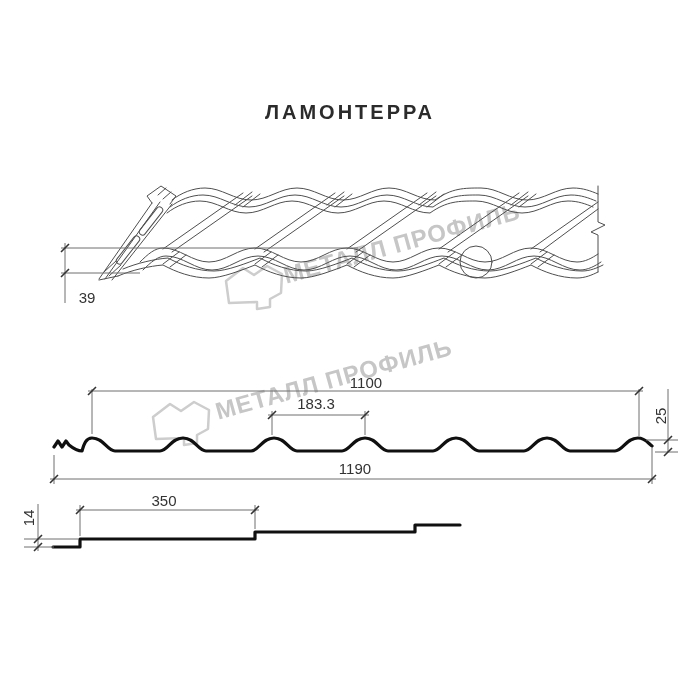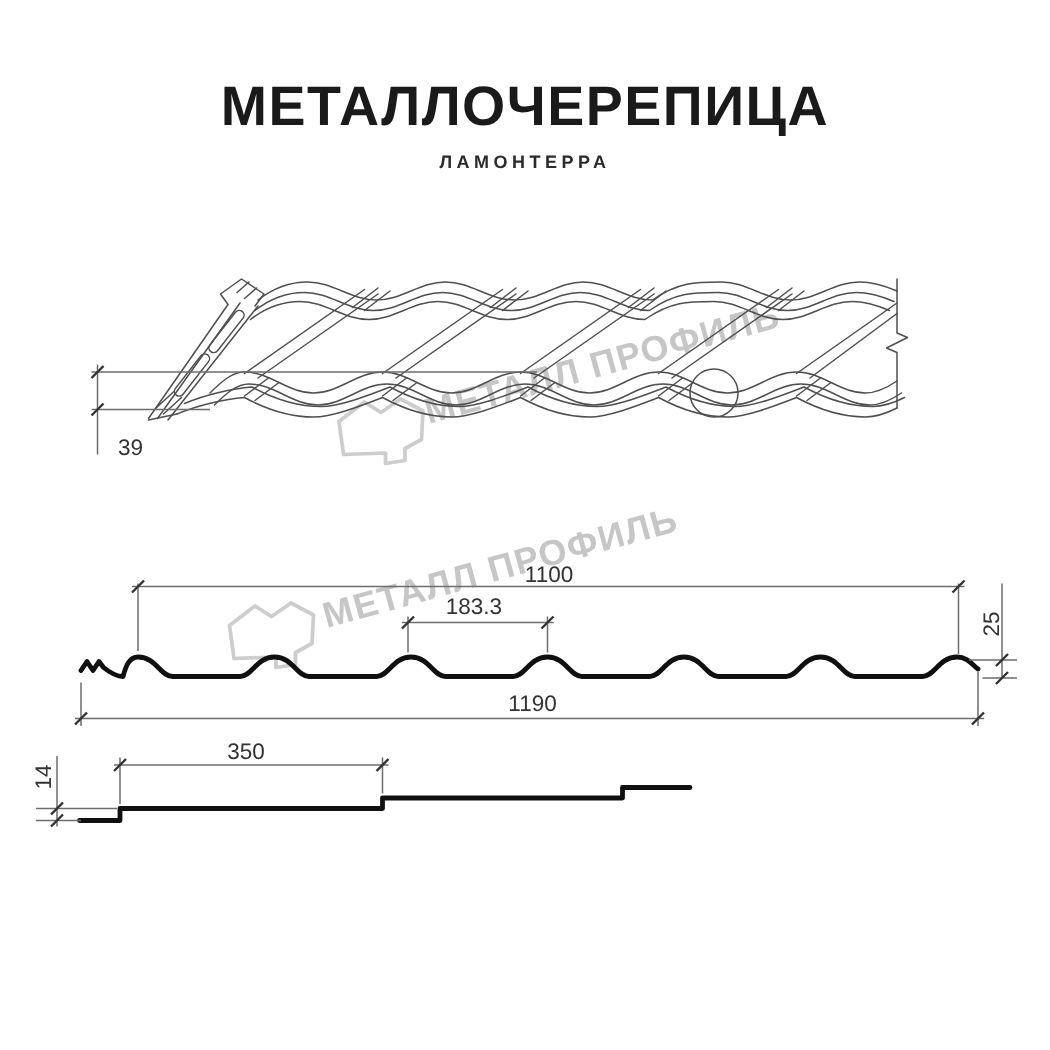--- a/index.html
+++ b/index.html
@@ -3,21 +3,21 @@
 <meta charset="utf-8">
 <style>
   html,body{margin:0;padding:0;}
   body{width:700px;height:700px;background:#ffffff;position:relative;overflow:hidden;
        font-family:"Liberation Sans", sans-serif;}
   .canvas{position:absolute;inset:0;width:700px;height:700px;background:#ffffff;}
 
   .title{position:absolute;left:0;right:0;top:50px;text-align:center;
          font-size:37px;font-weight:800;letter-spacing:1px;color:#1a1a1a;}
   .subtitle{position:absolute;left:0;right:0;top:101px;text-align:center;
-         font-size:12px;font-weight:600;letter-spacing:3px;color:#2b2b2b;}
+         font-size:20px;font-weight:600;letter-spacing:3px;color:#2b2b2b;}
 
   .wm{position:absolute;white-space:nowrap;font-size:24px;font-weight:700;
       letter-spacing:1px;color:#c6c6c6;transform-origin:0 50%;
       transform:rotate(-15.5deg);user-select:none;}
   .wm1{left:284px;top:262px;}
   .wm2{left:216px;top:398px;}
 
   svg.art{position:absolute;left:0;top:0;}
   .thin{stroke:#4f4f4f;stroke-width:1;fill:none;stroke-linejoin:round;stroke-linecap:round;}
   .dimline{stroke:#6e6e6e;stroke-width:1;fill:none;}
@@ -28,21 +28,20 @@
   text.dim{font-family:"Liberation Sans", sans-serif;font-size:15px;fill:#333333;}
 </style>
 </head>
 <body>
 
 <div class="canvas">
 
   <div class="wm wm1">МЕТАЛЛ ПРОФИЛЬ</div>
   <div class="wm wm2">МЕТАЛЛ ПРОФИЛЬ</div>
 
-  <div class="title">МЕТАЛЛОЧЕРЕПИЦА</div>
   <div class="subtitle">ЛАМОНТЕРРА</div>
 
   <svg class="art" width="700" height="700" viewBox="0 0 700 700">
 
     <defs>
       <path id="mp-logo" d="M-26 16 L-29 -6 L-12 -19 L-1 -12 L12 -21 L27 -13 L26 6 L15 12 L15 20 L2 22 L2 15 Z"></path>
       <path id="waveA" d="M172 200 C181 193 193 188 205 188 C222 188 234 200 251 200 C268 200 280 188 297 188 C314 188 326 200 343 200 C360 200 372 188 389 188 C406 188 418 200 435 200 C452 188 464 188 481 188 C498 188 510 200 527 200 C544 200 556 188 573 188 C583 188 591 191 598 194"></path>
       <path id="waveC" d="M140 262 C148 254 155 248 163 248 C180 248 192 262 209 262 C226 262 238 248 255 248 C272 248 284 262 301 262 C318 262 330 248 347 248 C364 248 376 262 393 262 C410 262 422 248 439 248 C456 248 468 262 485 262 C502 262 514 248 531 248 C548 248 560 262 577 262 C585 262 592 258 598 254"></path>
       <path id="waveD" d="M118 276 C132 270 150 266 163 265 C176 272 192 278 209 278 C222 278 242 270 255 265 C268 272 284 278 301 278 C314 278 334 270 347 265 C360 272 376 278 393 278 C406 278 426 270 439 265 C452 272 468 278 485 278 C498 278 518 270 531 265 C544 272 560 278 577 278 C585 278 592 275 598 272"></path>
     </defs>

